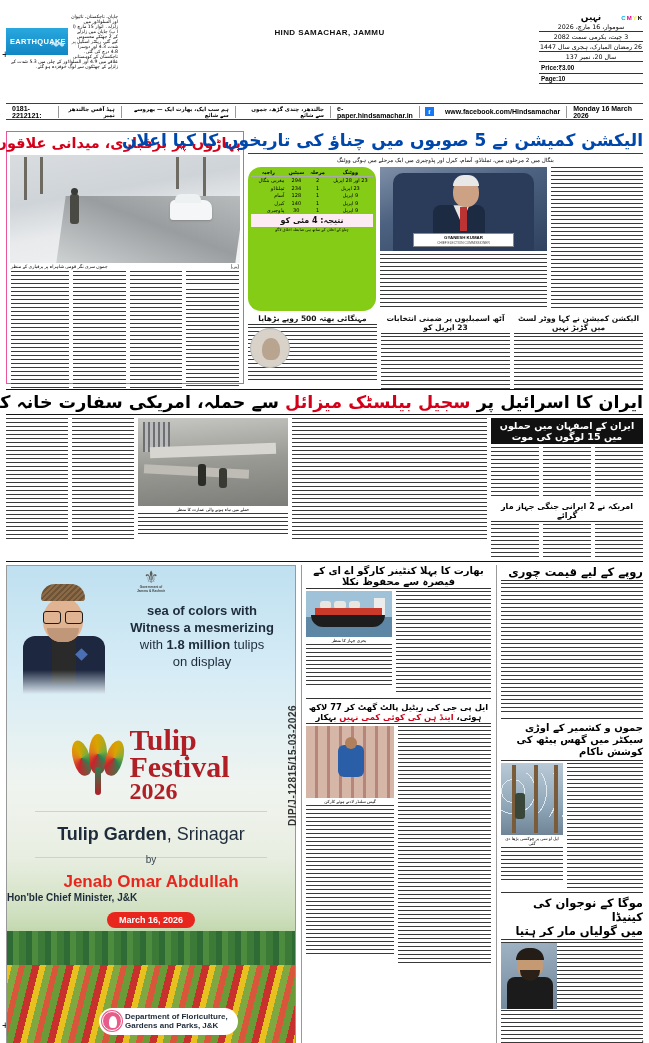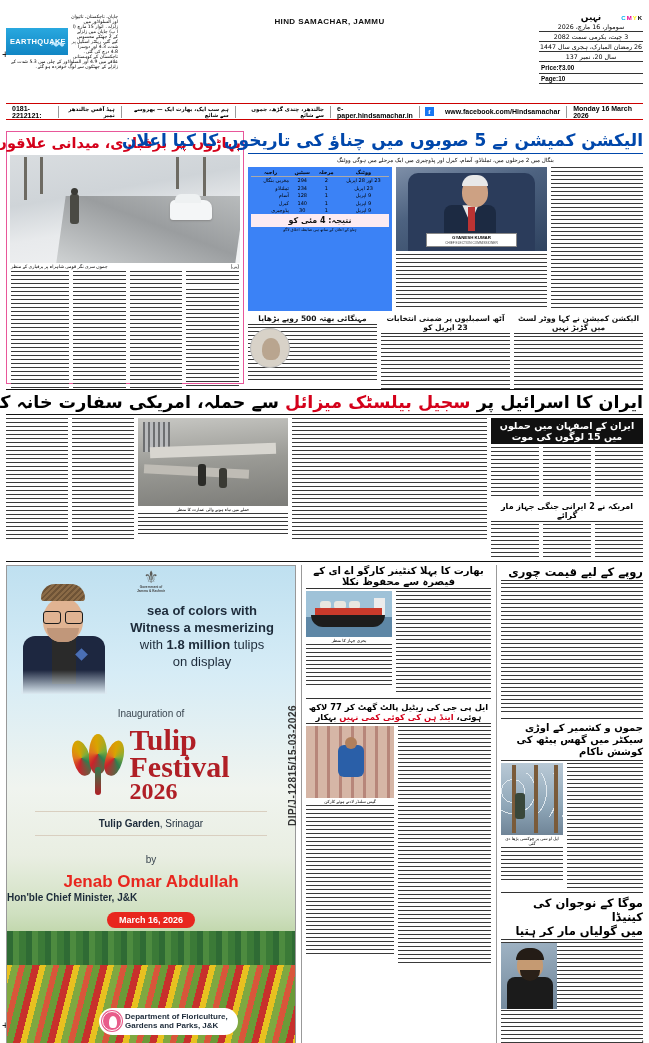--- a/index.html
+++ b/index.html
@@ -31,21 +31,21 @@
   }
 
   
   .cmyk { position: absolute; top: 3px; right: 6px; font-size: 6px; font-weight: bold; letter-spacing: 1px; }
   .cmyk span:nth-child(1){color:#00AEEF}.cmyk span:nth-child(2){color:#EC008C}
   .cmyk span:nth-child(3){color:#FFF200}.cmyk span:nth-child(4){color:#000}
   .crossmark { position:absolute; font-size:11px; color:#222; }
 
   
   .masthead { position: relative; height: 92px; border-bottom: 1px solid #C00; margin: 12px 6px 0 6px; }
-  .mast-center { position:absolute; left:118px; right:108px; top:1px; height:92px; text-align:center; }
+  .mast-center { position:absolute; left:118px; right:108px; top:12px; height:92px; text-align:center; }
   .mast-en { font-size: 8px; font-weight: bold; letter-spacing: .4px; margin-top:4px; color:#111; }
   .mast-logo {
     font-family: "DejaVu Sans", sans-serif; direction: rtl;
     color: #D4001A; font-weight: bold; font-size: 52px;
     line-height: 72px; white-space: nowrap;
     text-shadow: 0 0 1px #D4001A;
   }
   .eq-box { position:absolute; left:0; top:2px; width:112px; }
   .eq-badge {
     background: linear-gradient(180deg,#29A8DF,#1186C4);
@@ -90,21 +90,21 @@
   .wx-photo .man:after{content:"";position:absolute;left:1px;top:-6px;width:7px;height:7px;background:#3b3b36;border-radius:50%;}
   .wx-photo .tree { position:absolute; top:2%; width:3px; height:40%; background:#6d6a62; }
   .wx-cap { font-size:4.6px; padding:1px 4px 0; display:flex; justify-content:space-between; direction:rtl;}
   .wx-cols { display:flex; gap:4px; padding:2px 4px 3px; direction:rtl; }
   .wx-cols > div { flex:1; }
 
   
   .el-head { color:#0047AB; font-size:17px; line-height:1.1; padding-bottom:3px; border-bottom:1.2px solid #0047AB; }
   .el-lead { font-size:5.6px; direction:rtl; text-align:center; padding:3px 2px 2px; font-family:"DejaVu Sans",sans-serif;}
   .el-mid { display:flex; gap:4px; margin-top:2px; }
-  .el-table { width:144px; background:#3b82f6; font-size:5px; padding:2px 3px; }
+  .el-table { width:128px; background:#84cc16; font-size:5px; padding:2px 3px;border-radius:13px; }
   .el-table table { width:100%; border-collapse:collapse; direction:rtl; font-family:"DejaVu Sans",sans-serif; }
   .el-table th { font-size:5px; font-weight:bold; padding:0 1px 1px; border-bottom:1px solid #aaa; }
   .el-table td { font-size:5px; padding:0.7px 1px; text-align:center; }
   .el-table td.state { text-align:right; }
   .el-result { background:#FCEBF2; font-size:8px; text-align:center; direction:rtl; padding:2px;
                font-family:"DejaVu Sans",sans-serif; font-weight:bold; color:#111;}
   .el-photo { flex:1; position:relative; }
   .photo-gk { width:100%; height:84px; background:linear-gradient(160deg,#7e8fa8,#4d6280 40%,#2f4360);
               position:relative; overflow:hidden; }
   .photo-gk .chair { position:absolute; left:8%; top:8%; width:84%; height:92%; background:#2b3c5b; border-radius:10px 10px 0 0;}
@@ -182,21 +182,21 @@
   .tl-mark .pl { left:0; top:6px; width:17px; height:36px; transform:rotate(-16deg); }
   .tl-mark .pc { left:16px; top:0; width:18px; height:40px; }
   .tl-mark .pr { right:0; top:6px; width:17px; height:36px; transform:rotate(16deg); }
   .tl-mark .stem{ position:absolute; left:22px; top:33px; width:6px; height:28px;
       background: linear-gradient(180deg,#2f7f4f,#b01f26); border-radius:3px;}
   .tl-words { text-align:left; }
   .tl-words .l1 { font-family:"Liberation Serif",serif; font-weight:bold; color:#B01F26; font-size:30px; line-height:27px; }
   .tl-words .l2 { font-family:"Liberation Serif",serif; font-weight:bold; color:#B01F26; font-size:30px; line-height:27px; }
   .tl-words .l3 { font-family:"Liberation Serif",serif; font-weight:bold; color:#B01F26; font-size:24px; line-height:23px; }
   .ad-venue { position:absolute; left:28px; right:28px; top:245px; text-align:center;
-              border-top:1px solid #d9cfc0; border-bottom:1px solid #d9cfc0; padding:6px 0; font-size:10px; color:#1d2b3a; }
+              border-top:1px solid #d9cfc0; border-bottom:1px solid #d9cfc0; padding:12px 0; font-size:18px; color:#1d2b3a; }
   .ad-venue b { font-weight:bold; }
   .ad-by { position:absolute; left:0; right:0; top:288px; text-align:center; font-size:10px; color:#3a4650; }
   .ad-cm { position:absolute; left:0; right:0; top:306px; text-align:center; font-size:17px; font-weight:bold; color:#E8261E; }
   .ad-cmsub { position:absolute; left:0; right:0; top:326px; font-size:10px; font-weight:bold; color:#1d2b3a; }
   .ad-date { position:absolute; left:50%; transform:translateX(-50%); top:346px; background:#E8261E; color:#fff;
              font-size:9px; font-weight:bold; padding:3px 12px; border-radius:10px; }
   .ad-garden { position:absolute; left:0; right:0; bottom:0; height:118px;
      background:
        repeating-linear-gradient(104deg, #c7302c 0 7px, #e8c120 7px 13px, #7fa840 13px 20px, #d8563a 20px 26px, #6b9a38 26px 33px),
        #7fa840;
@@ -513,21 +513,20 @@
 
             <div class="ad-tag">
               <div>sea of colors with</div>
               <div>Witness a mesmerizing</div>
               <div>
                 <span style="font-weight:normal">with </span><b>1.8 million</b><span style="font-weight:normal"> tulips</span>
               </div>
               <div style="font-weight:normal">on display</div>
             </div>
 
-            <div class="ad-inaug">Inauguration of</div>
 
             <div class="tulip-lock">
               <div class="tl-mark">
                 <div class="petal pl"></div>
                   <div class="petal pc"></div>
                   <div class="petal pr"></div>
                 <div class="stem"></div>
               </div>
               <div class="tl-words">
                 <div class="l1">Tulip</div>

